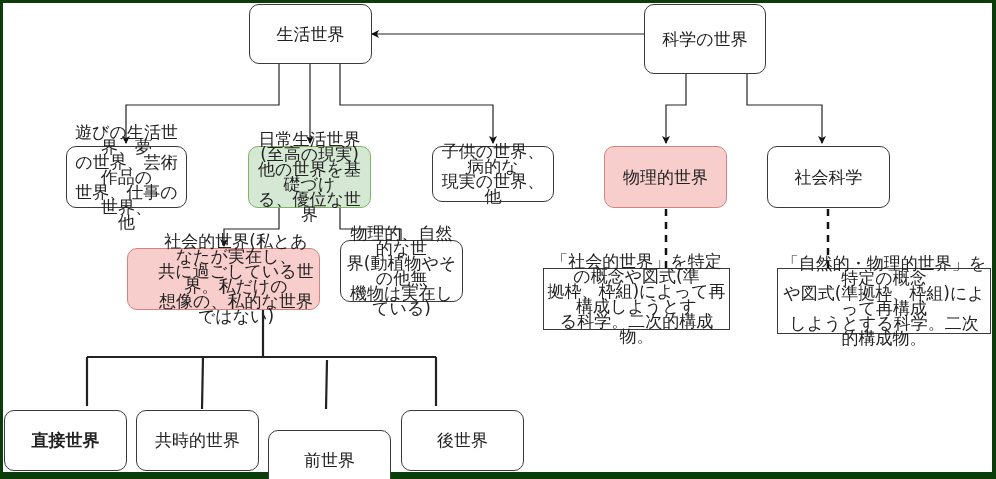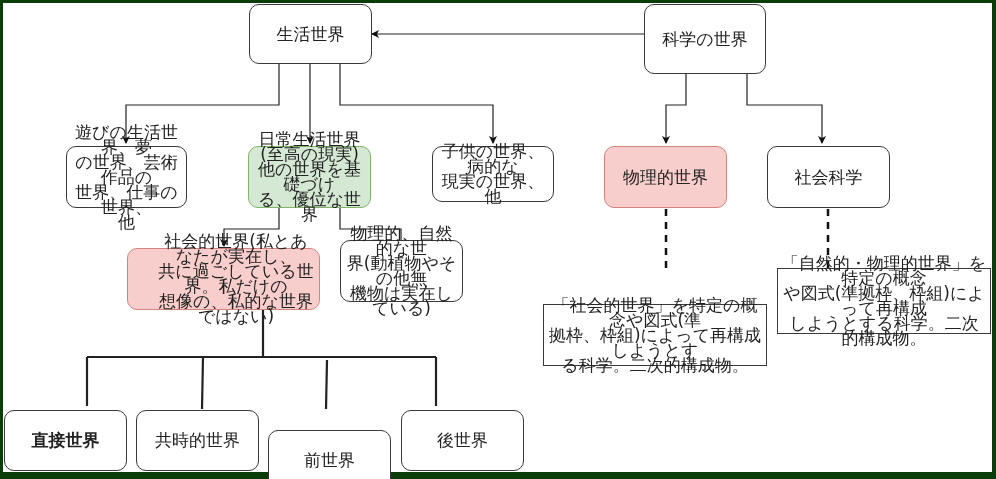--- a/index.html
+++ b/index.html
@@ -104,21 +104,21 @@
   <span>社会的世界(私とあなたが実在し、
 共に過ごしている世界。私だけの
 想像の、私的な世界ではない)</span>
 </div>
 <div class="node" style="left:340px;top:240px;width:123px;height:62px;">
   <span>物理的、自然的な世
 界(動植物やその他無
 機物は実在している)</span>
 </div>
 
-<div class="node rect" style="left:543px;top:268px;width:224px;height:62px;margin-top:36px;">
+<div class="node rect" style="left:543px;top:268px;width:187px;height:62px;">
   <span>「社会的世界」を特定の概念や図式(準
 拠枠、枠組)によって再構成しようとす
 る科学。二次的構成物。</span>
 </div>
 <div class="node rect" style="left:777px;top:268px;width:214px;height:66px;">
   <span>「自然的・物理的世界」を特定の概念
 や図式(準拠枠、枠組)によって再構成
 しようとする科学。二次的構成物。</span>
 </div>
 

